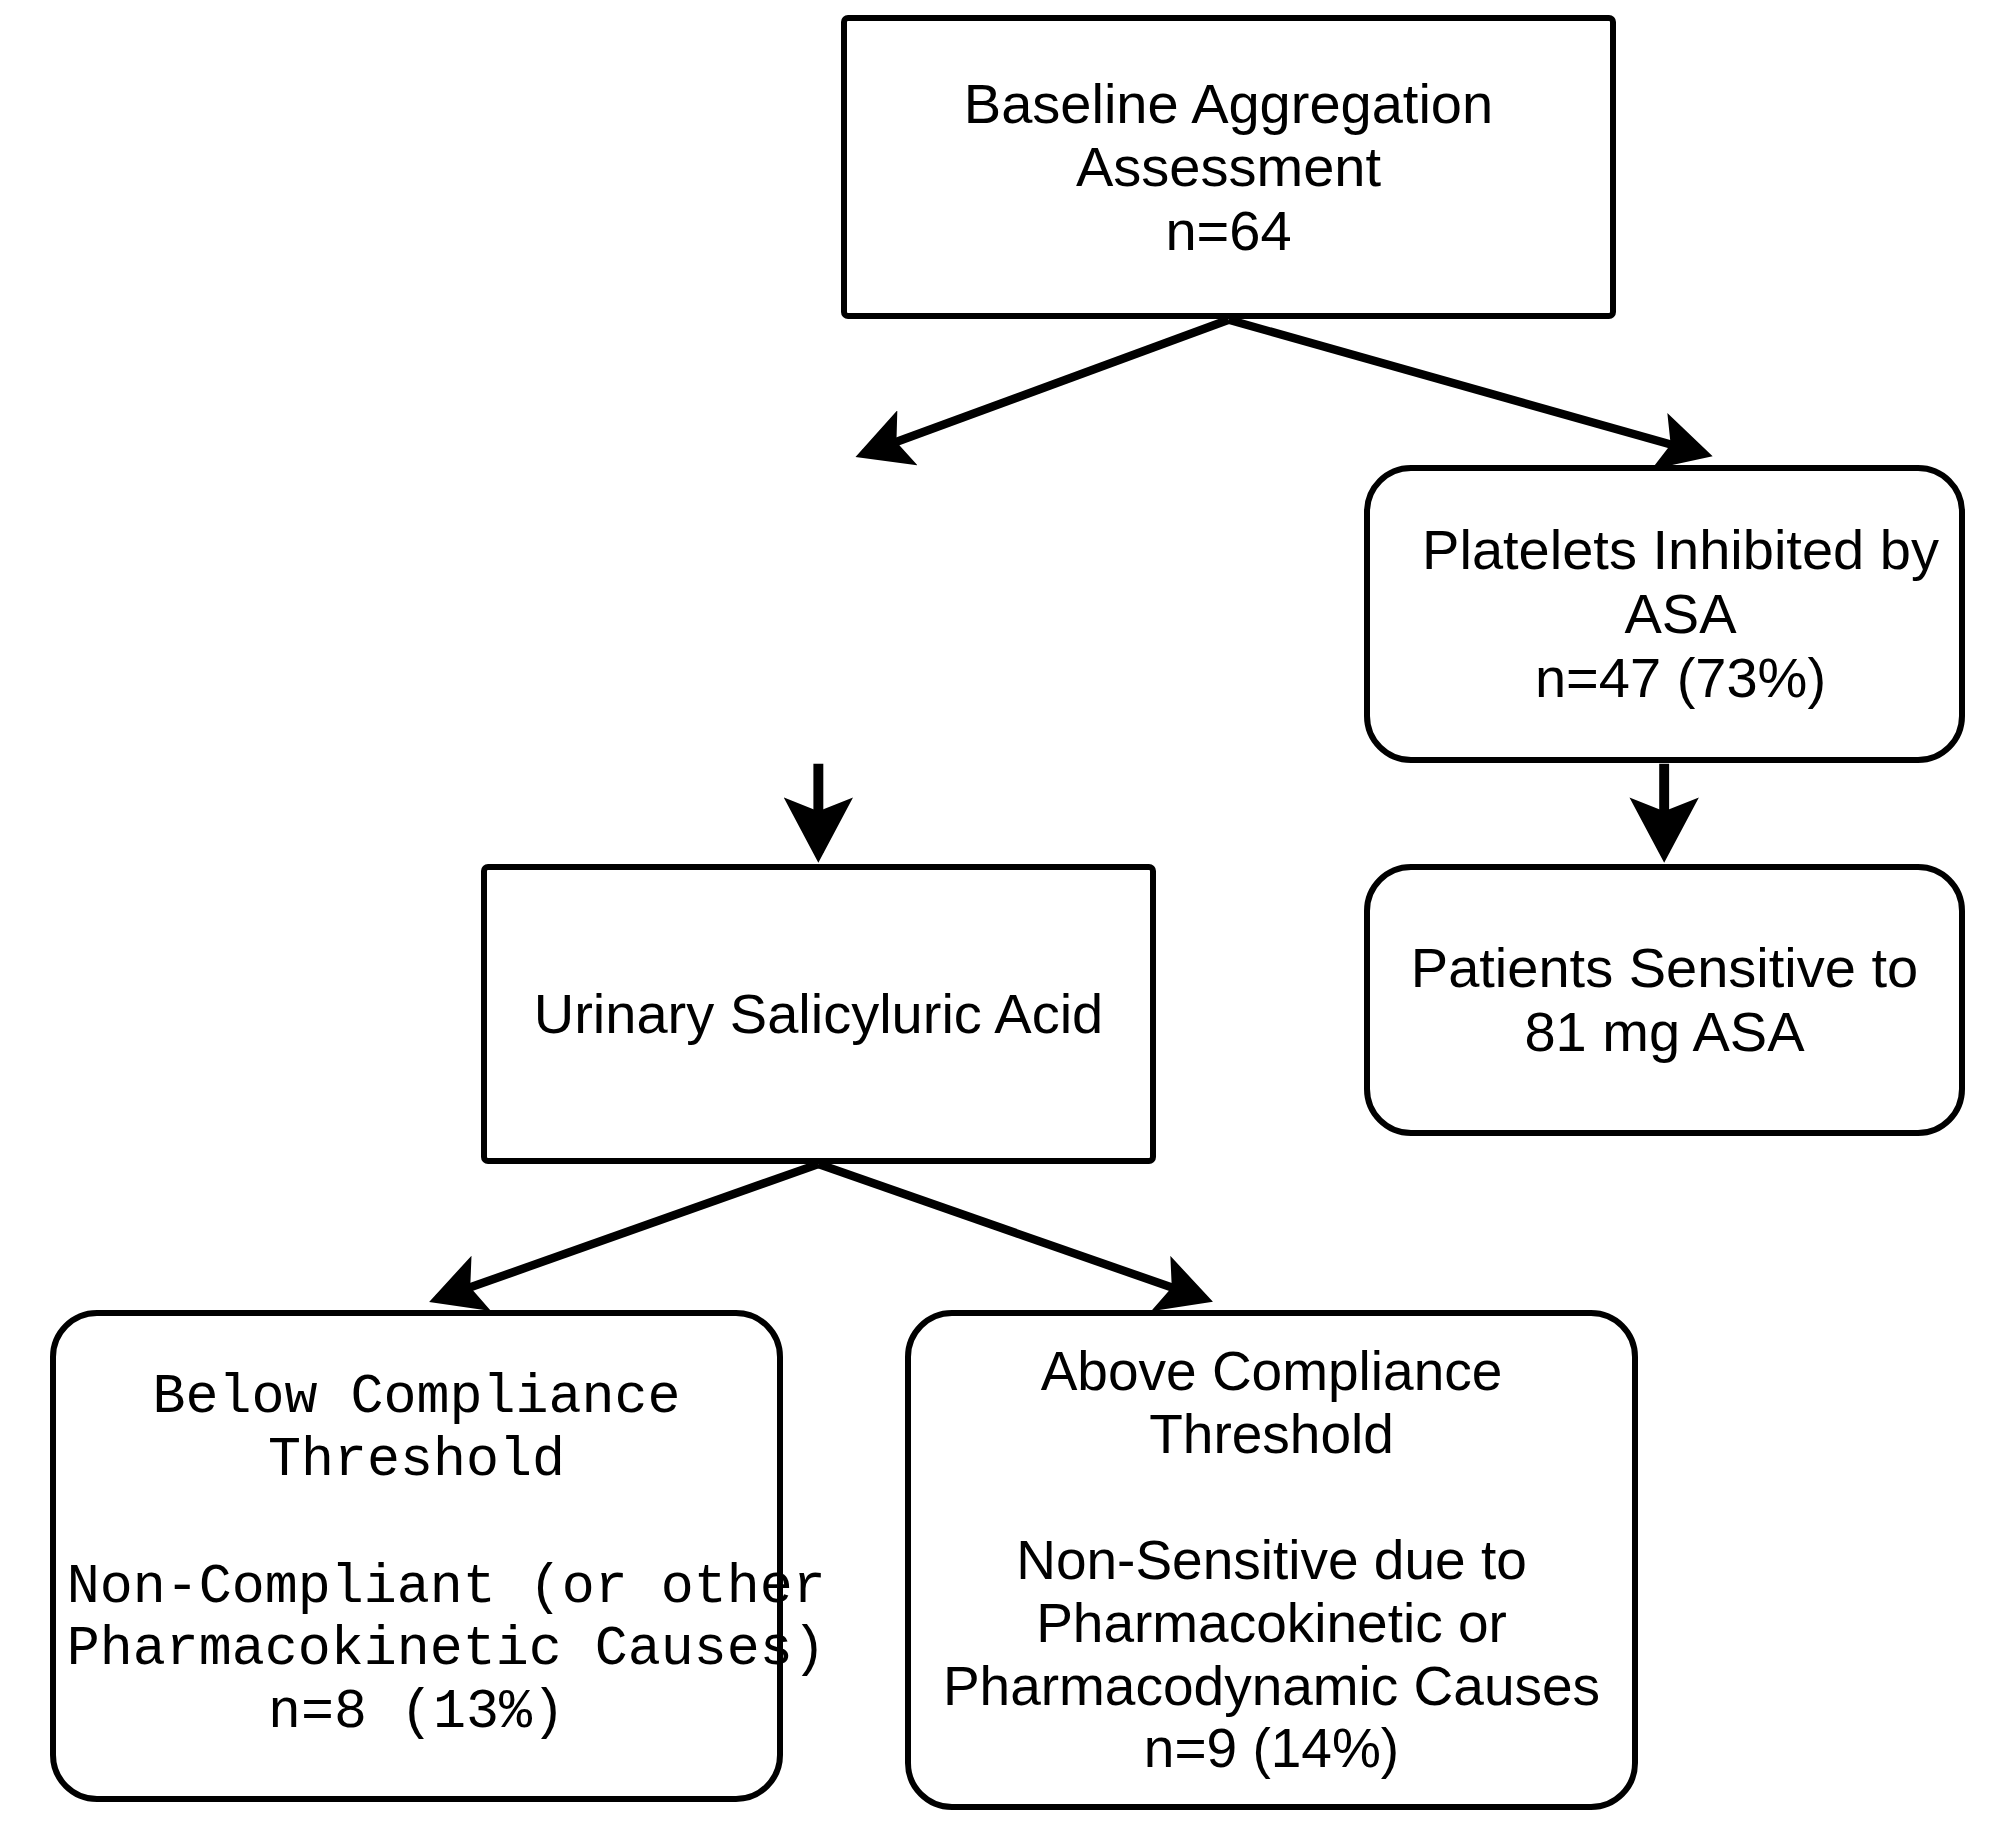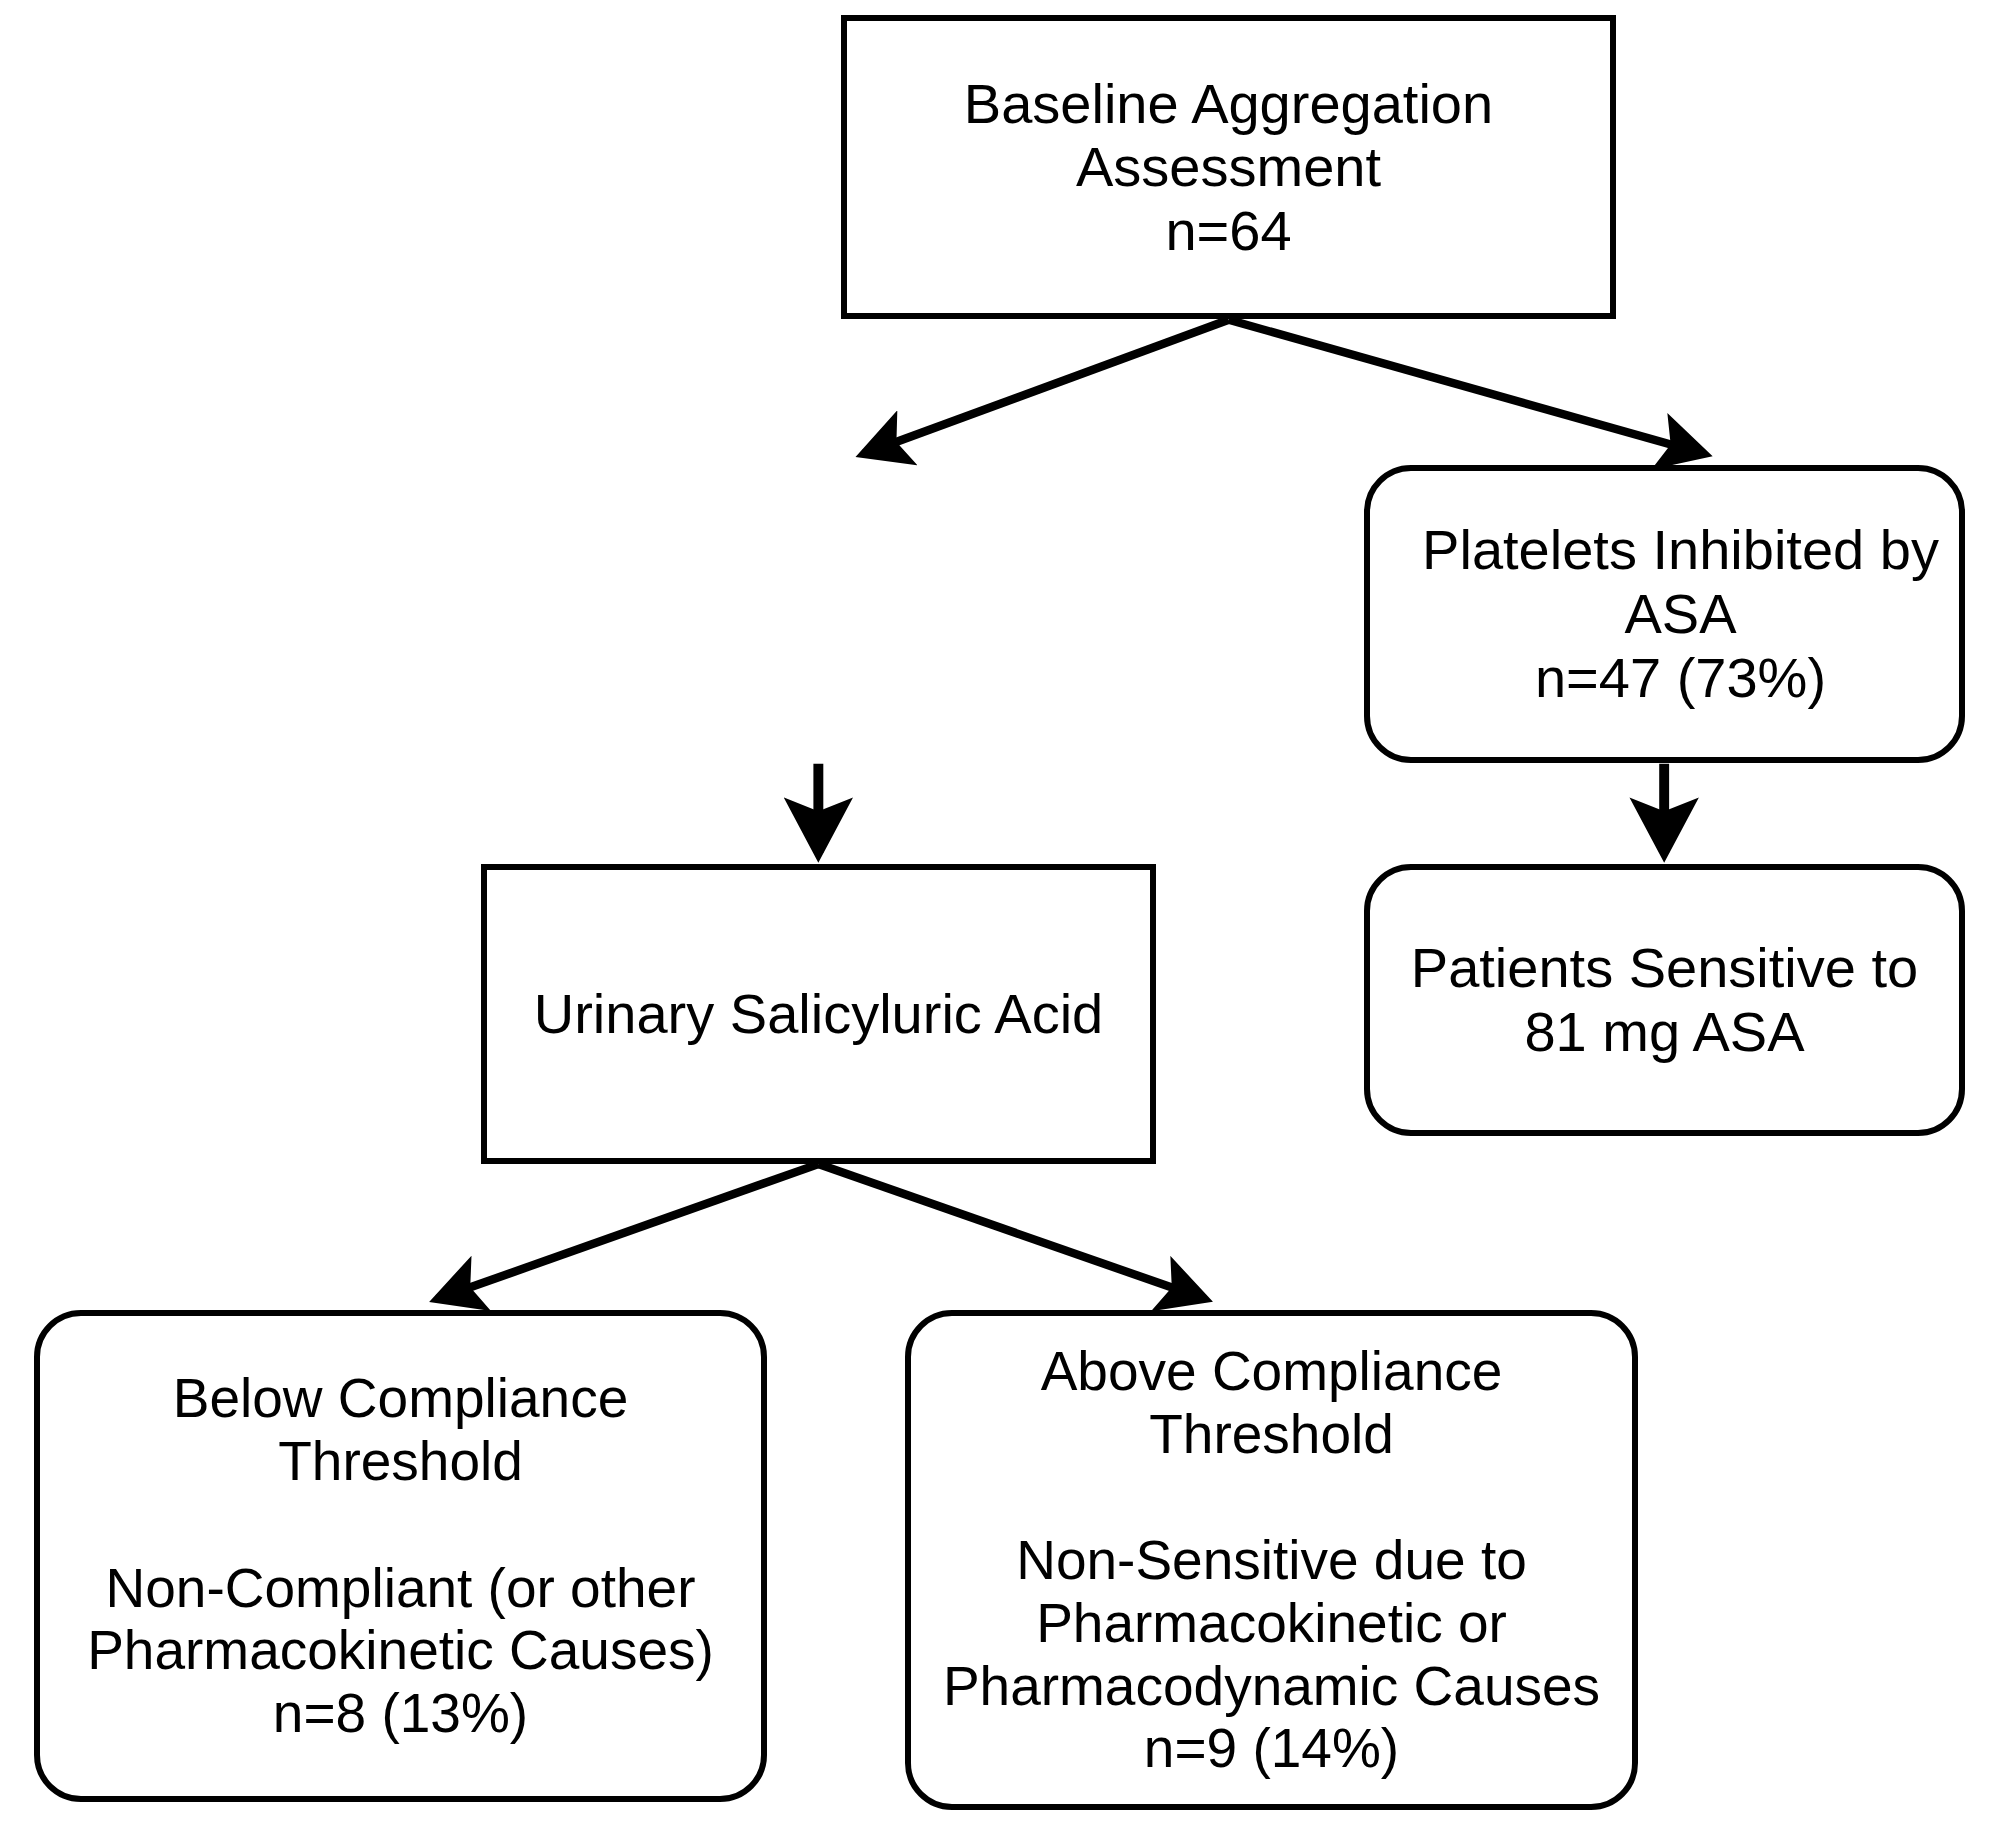--- a/index.html
+++ b/index.html
@@ -27,21 +27,21 @@
     box-sizing: border-box;
     background: #ffffff;
     border: 6.9px solid #000000;
     display: flex;
     align-items: center;
     justify-content: center;
     text-align: center;
     color: #000000;
     z-index: 2;
   }
-  .node.rect { border-radius: 0; }
+  .node.rect { border-radius: 7px; }
   .node.round { border-radius: 47px; }
   .node .lines {
     width: 100%;
     padding: 0 10.7px;
     box-sizing: border-box;
   }
   .line {
     display: block;
     font-size: 56px;
     line-height: 1.14;
@@ -51,21 +51,21 @@
     font-size: 56px;
     line-height: 1.14;
     height: 64px;
   }
   
   #node-baseline      { left: 841px; top: 15.3px;   width: 775px; height: 304px; }
   #node-not-inhibited { left: 519px;  top: 465px;  width: 601px;  height: 298px; }
   #node-inhibited     { left: 1364px; top: 465px;  width: 601px;  height: 298px; padding-left: 32px; }
   #node-urinary       { left: 481px;  top: 864px; width: 675px;  height: 300px; }
   #node-sensitive     { left: 1364px; top: 864px; width: 601px;  height: 272px; }
-  #node-below         { left: 34px;   top: 1310px; width: 733px;  height: 492px; }
+  #node-below         { left: 50px;   top: 1310px; width: 733px;  height: 492px; font-family: Liberation Mono, monospace; }
   #node-above         { left: 881px; top: 1310px; width: 733px;  height: 500px; margin-left: 24px; }
 
   #node-urinary .line { font-size: 56px; }
   #node-below .line,
   #node-above .line { font-size: 55px; }
 </style>
 </head>
 <body>
 
 <div id="canvas">

